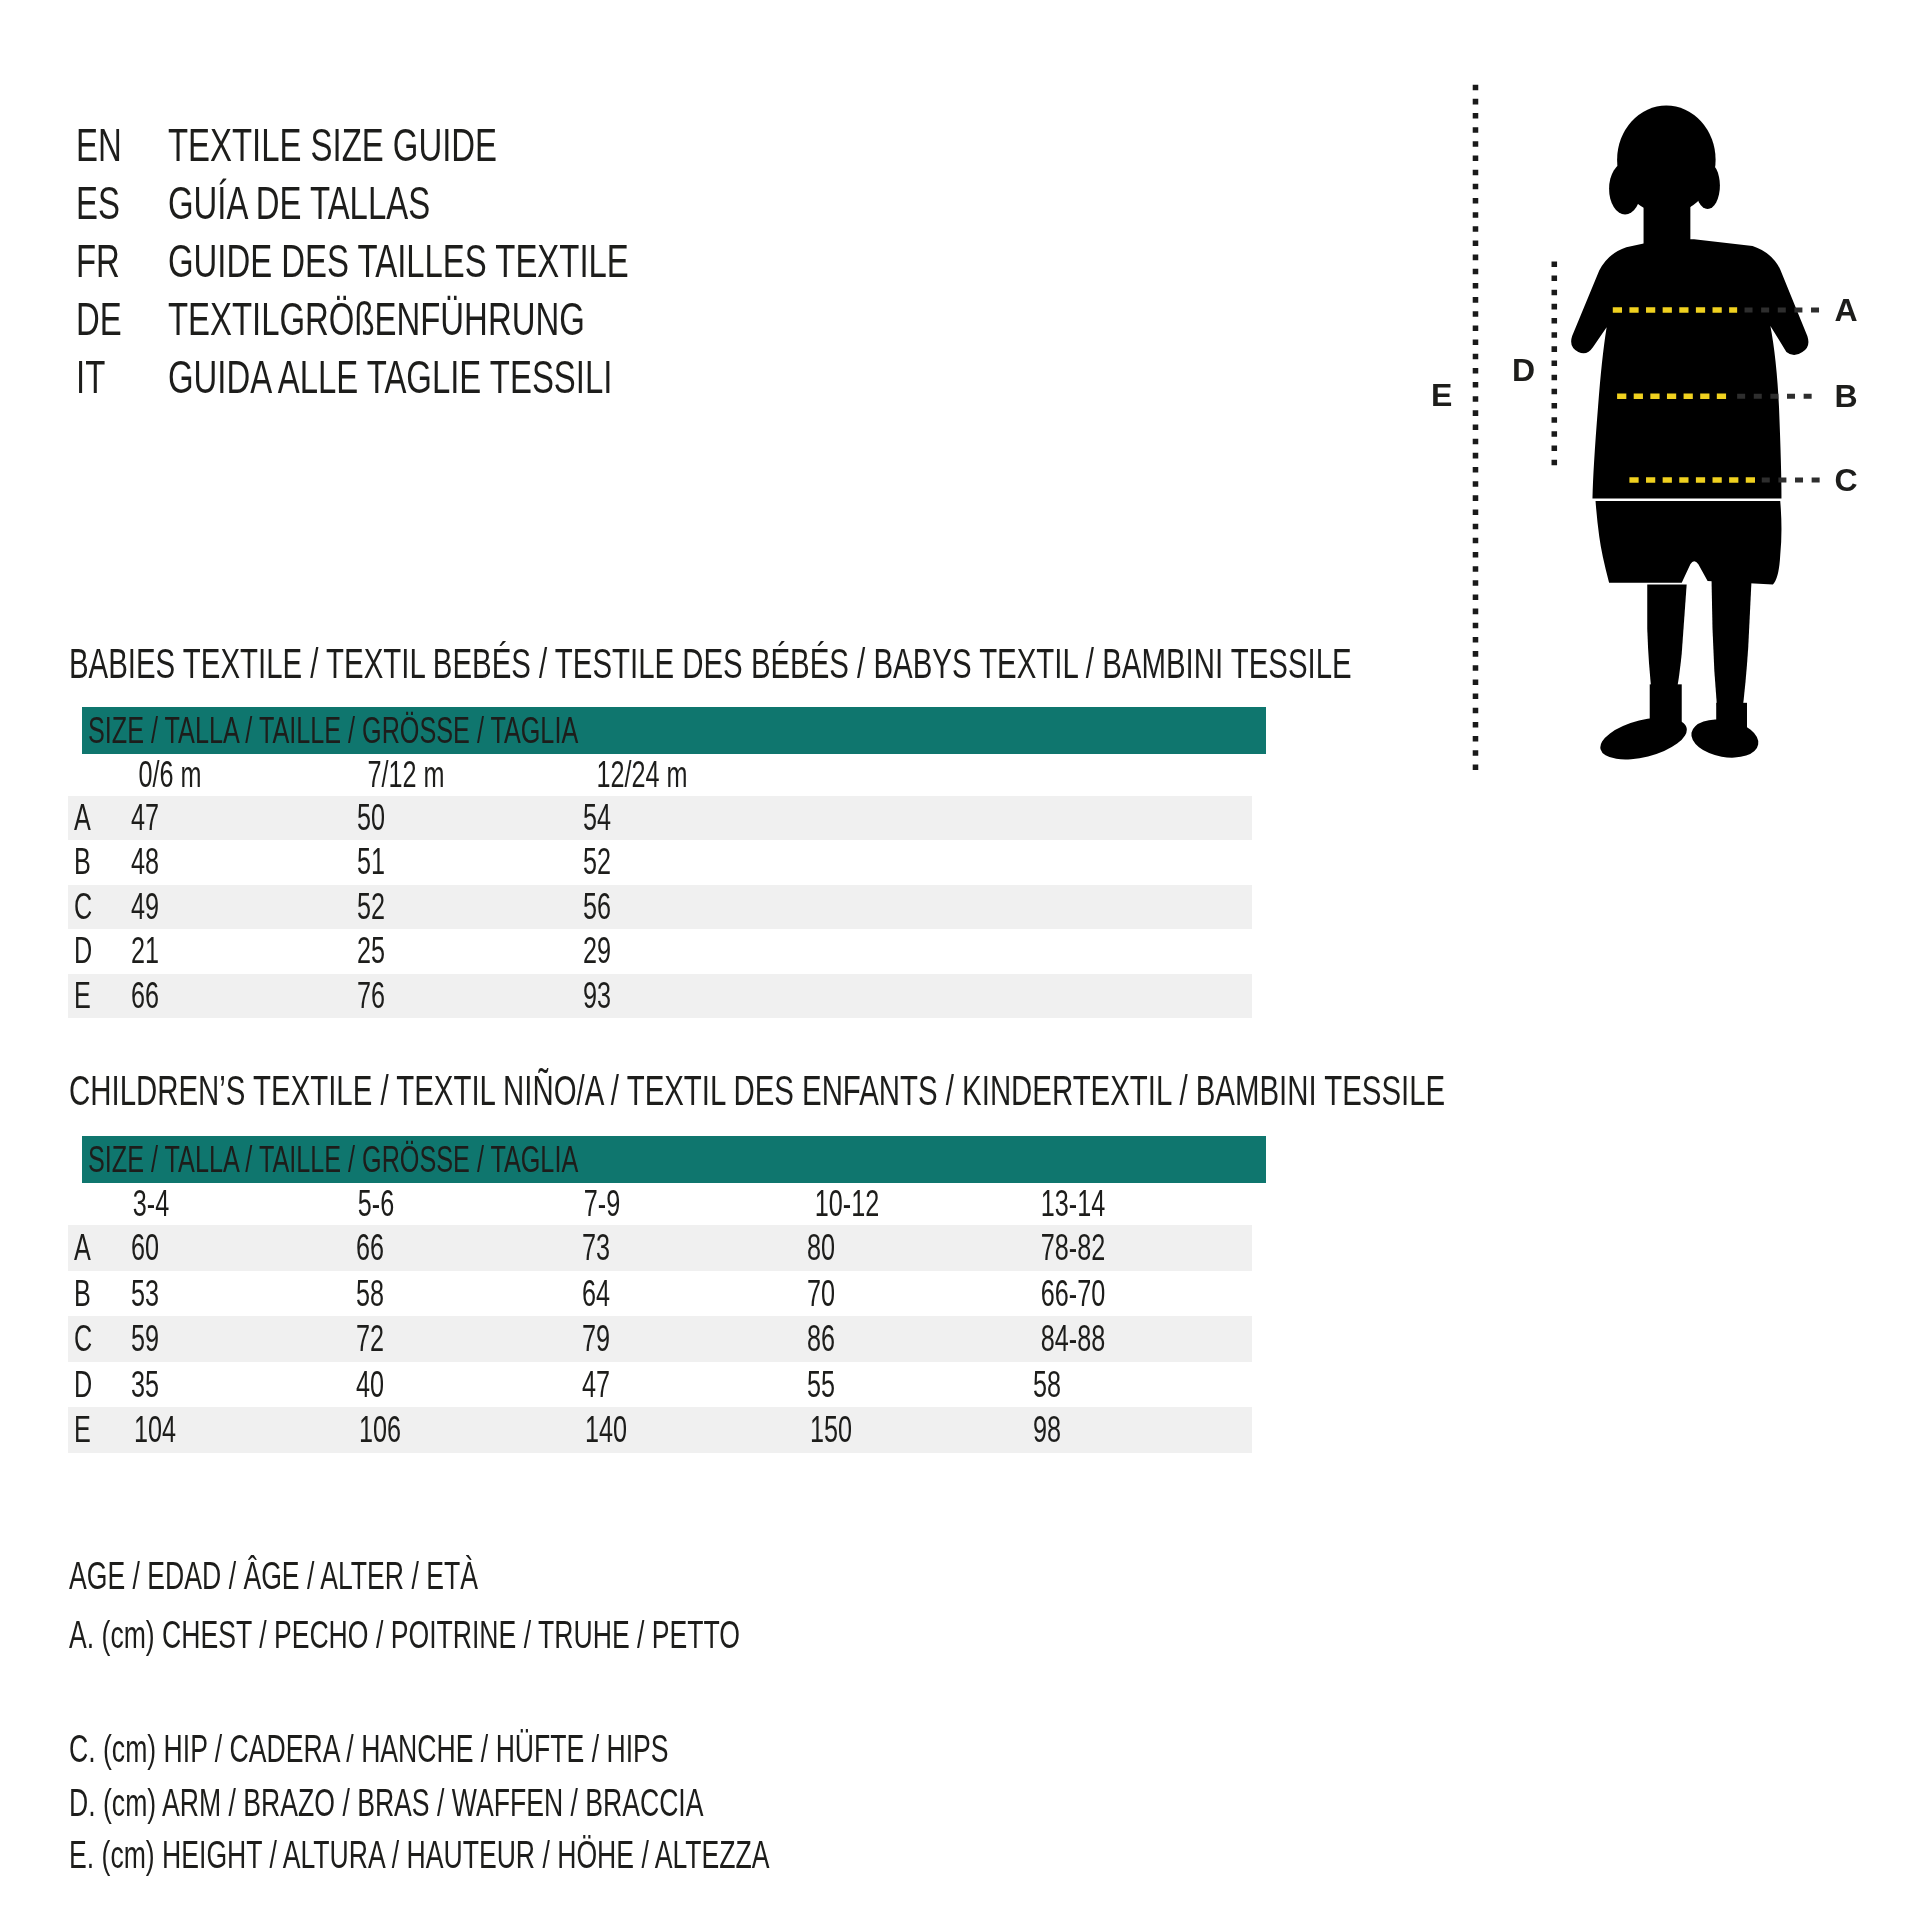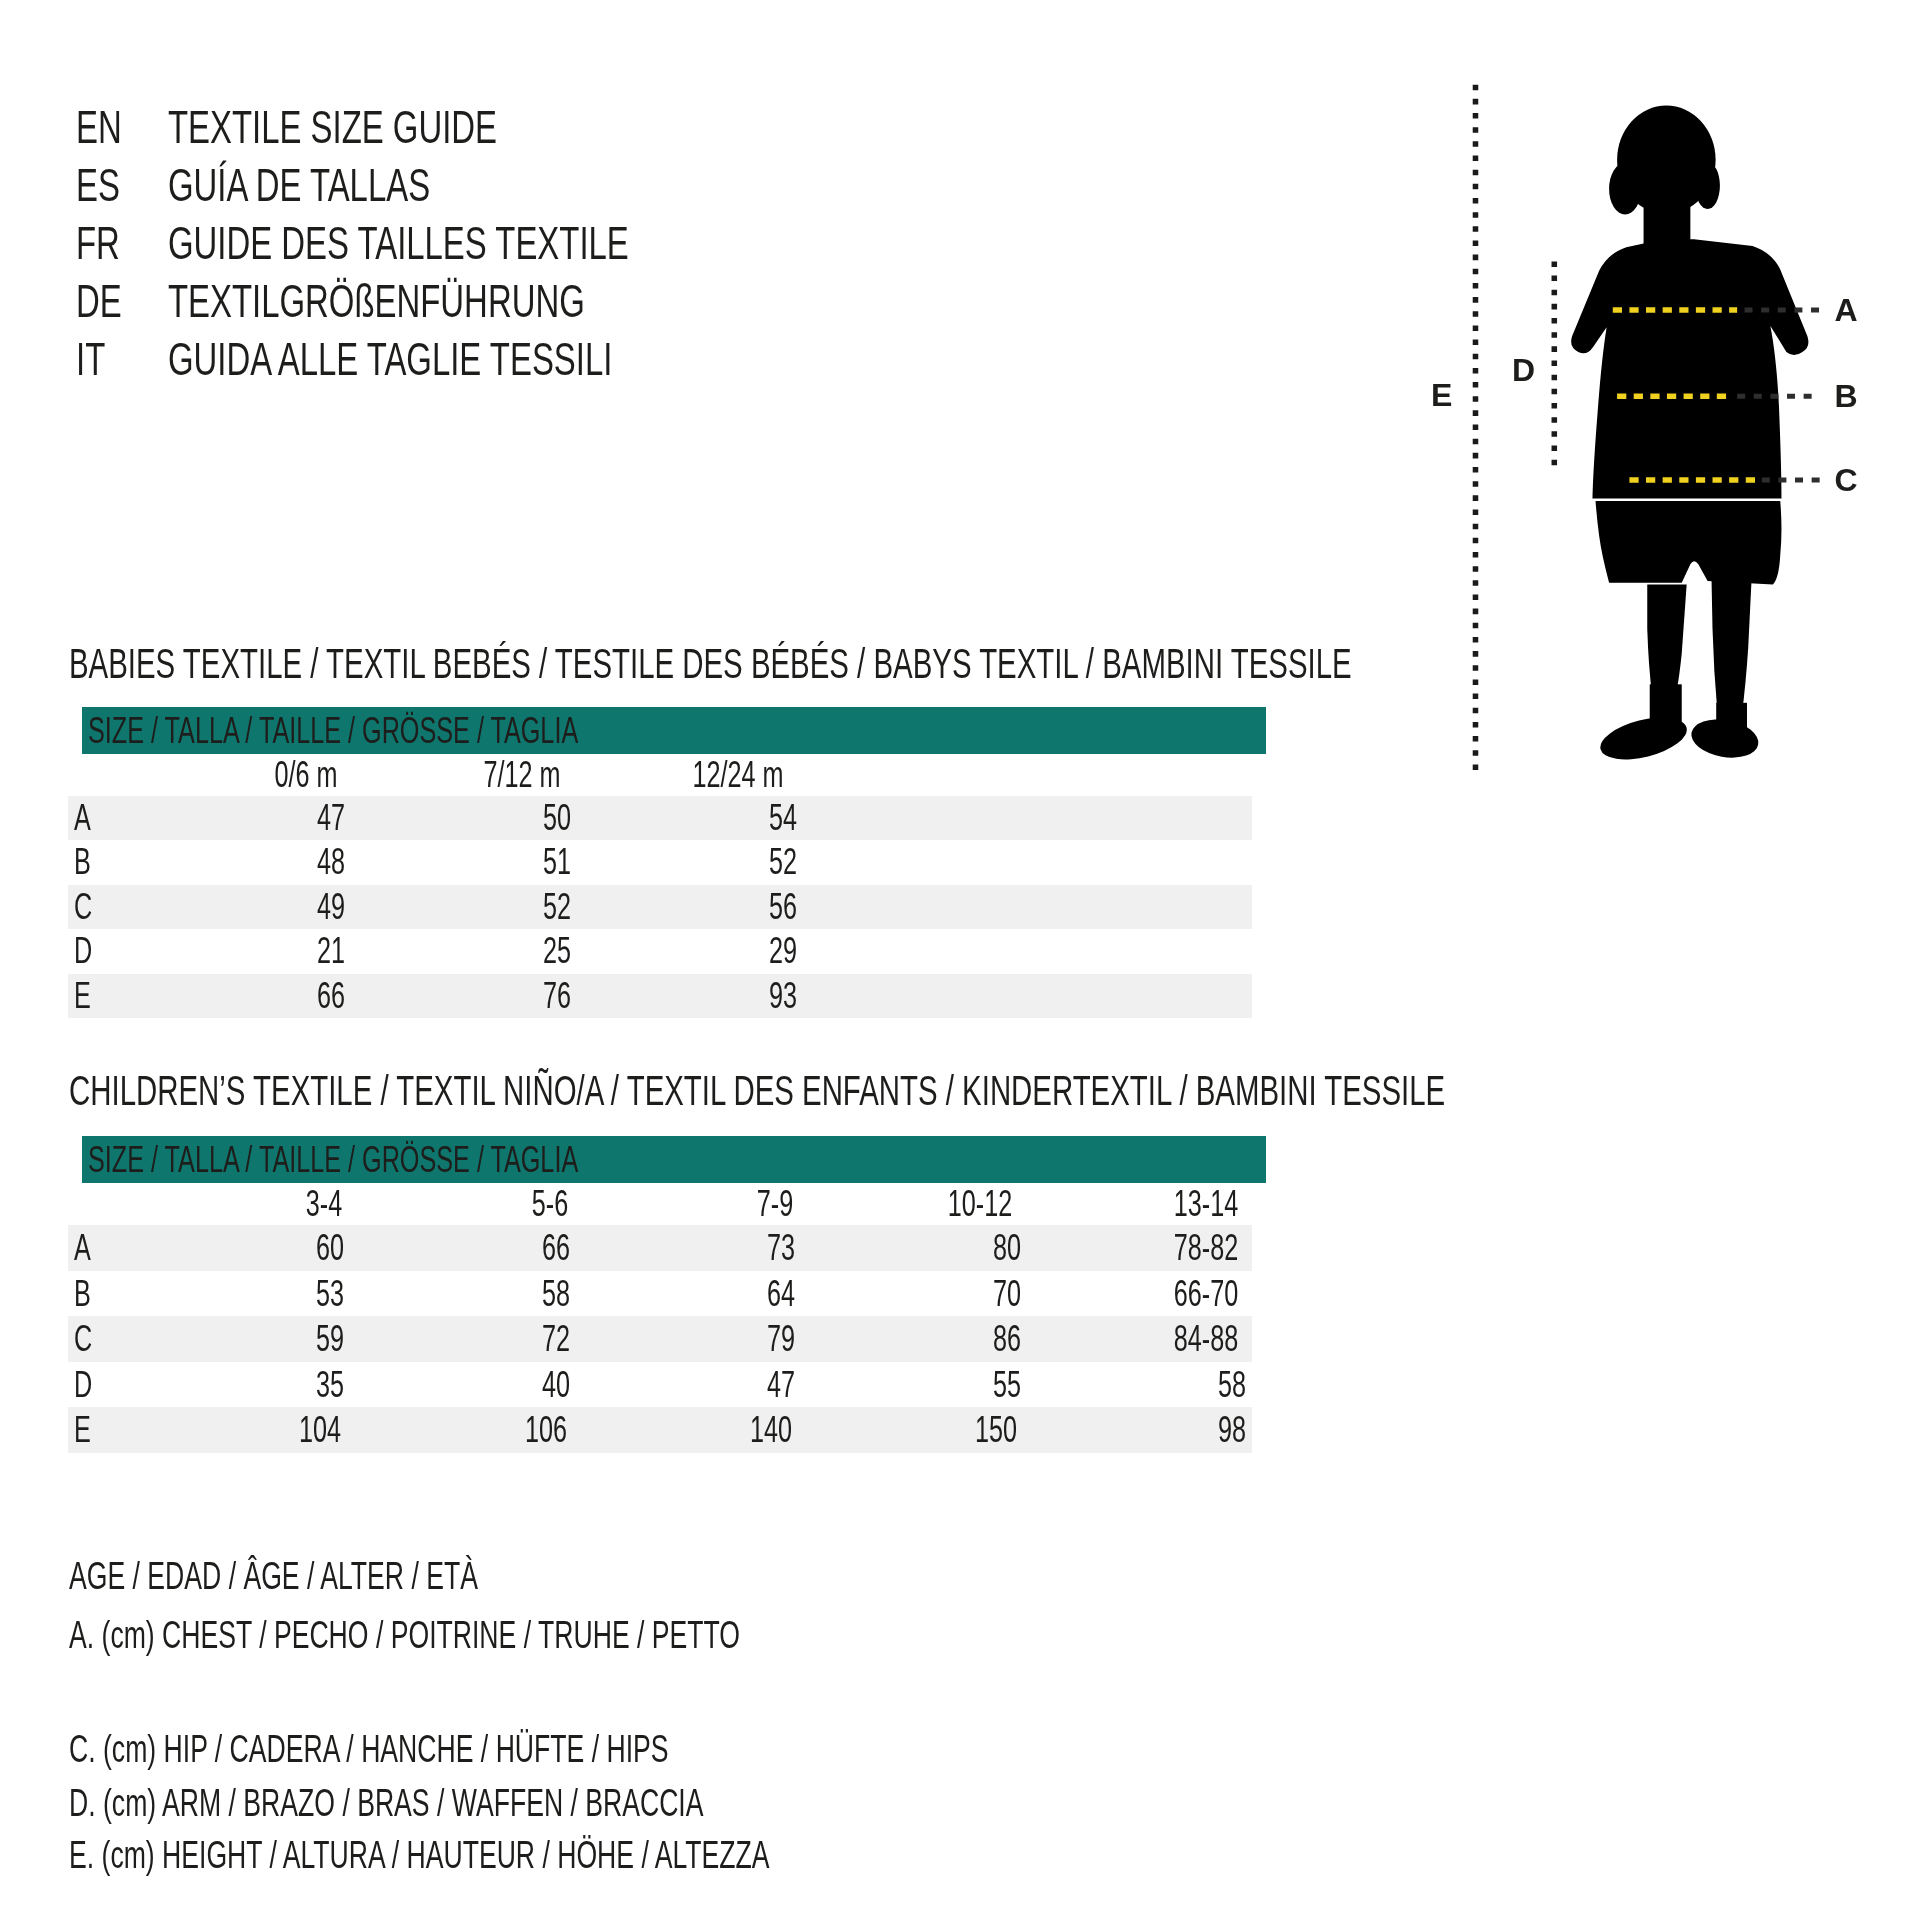--- a/index.html
+++ b/index.html
@@ -5,39 +5,39 @@
   html,body{margin:0;padding:0;background:#ffffff;}
   .canvas{
     position:relative;width:1926px;height:1926px;background:#ffffff;
     font-family:"Liberation Sans",sans-serif;color:#1d1d1b;overflow:hidden;
   }
   
   .cond{display:inline-block;transform:scaleX(0.70);transform-origin:0 50%;white-space:nowrap;}
   .condc{display:inline-block;transform:scaleX(0.70);transform-origin:50% 50%;white-space:nowrap;}
 
   
-  .lang-row{position:absolute;left:0;width:1356px;height:47px;line-height:47px;font-size:47px;}
+  .lang-row{position:absolute;left:0;width:1356px;height:47px;line-height:47px;font-size:47px;margin-top:18px;}
   .lang-code{position:absolute;left:76px;top:0;}
   .lang-title{position:absolute;left:168px;top:0;}
 
   
   .sec-head{position:absolute;left:69px;height:47px;line-height:47px;font-size:42px;}
 
   
   .size-bar{position:absolute;left:68px;width:1184px;height:47px;background:#0f766e;
             font-size:36px;line-height:47px;padding-left:6.2px;box-sizing:border-box;margin-left:14px;}
   .hdr-row{position:absolute;left:68px;width:1184px;height:42px;line-height:42px;
            font-size:36px;display:flex;}
   .data-row{position:absolute;left:68px;width:1184px;line-height:44px;
             font-size:36px;display:flex;}
   .row-b{height:44px;line-height:44px;}
   .row-c{height:46px;line-height:46px;}
   .stripe{background:#f0f0f0;}
   .c-label{width:57px;padding-left:6.2px;box-sizing:border-box;}
-  .c-val{width:226px;text-align:right;}
+  .c-val{width:226px;text-align:left;}
 
   
   .legend-line{position:absolute;left:69px;height:44px;line-height:44px;font-size:38px;margin-top:36px;}
 
   
   .diagram{position:absolute;left:1417px;top:62px;width:511px;height:746px;}
   .diagram text{font-family:"Liberation Sans",sans-serif;font-weight:700;font-size:52px;fill:#1d1d1b;}
 </style>
 </head>
 <body>

